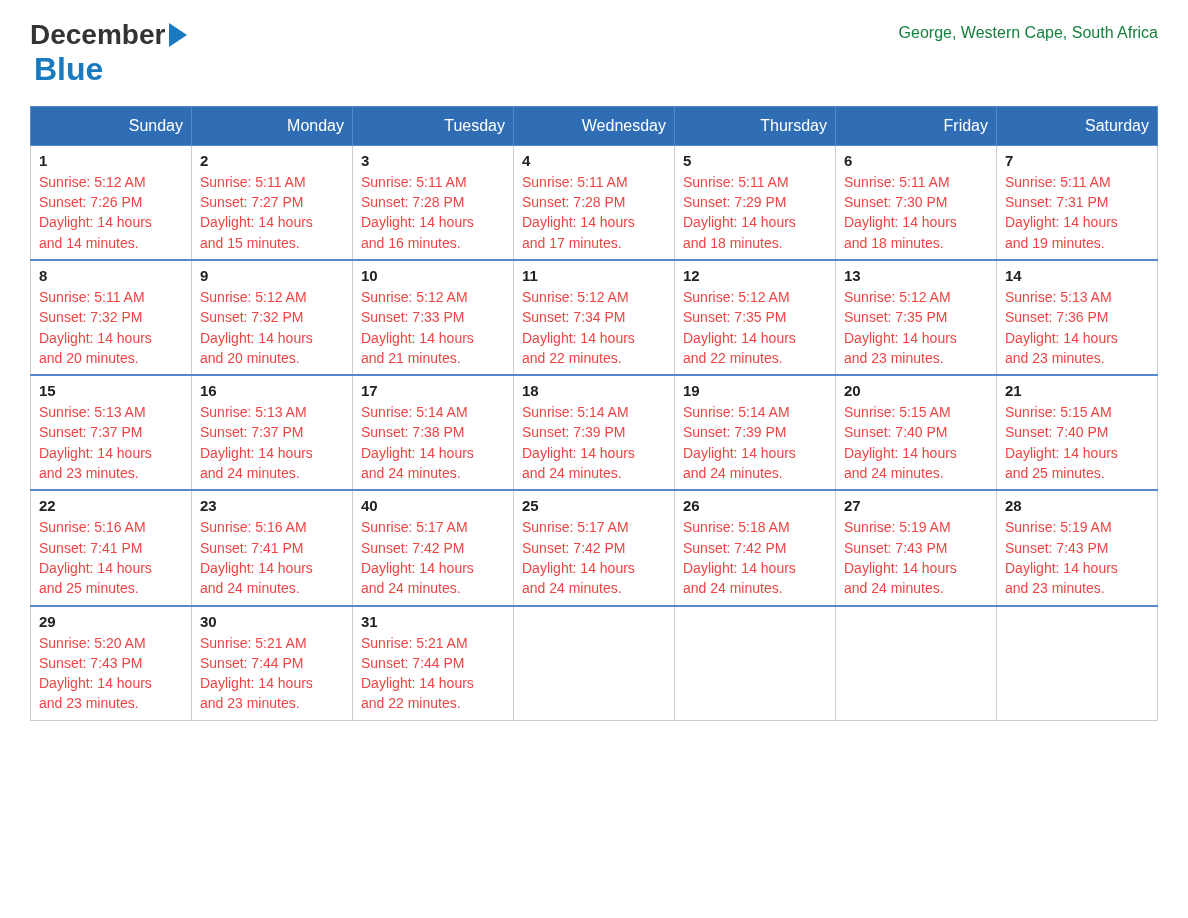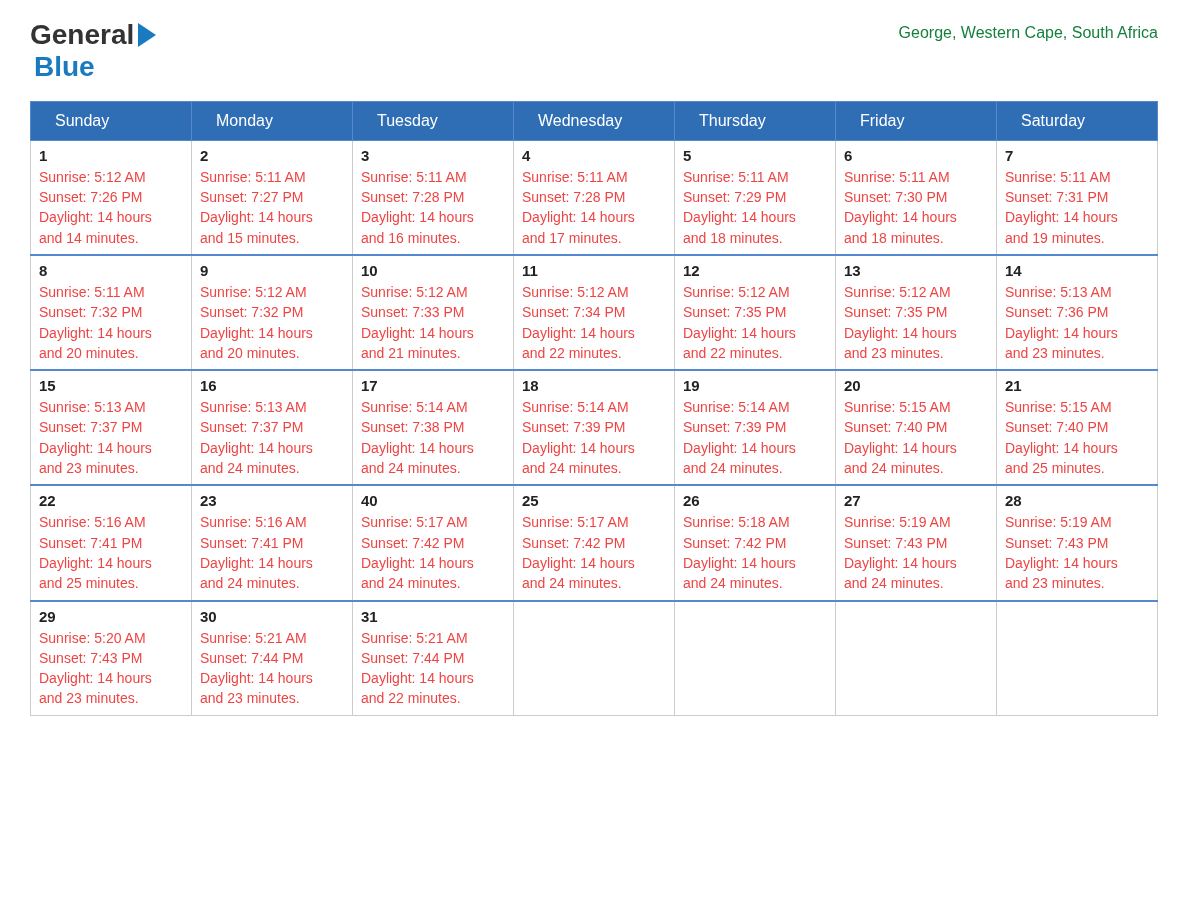--- a/index.html
+++ b/index.html
@@ -58,22 +58,22 @@
     .calendar {
       width: 100%;
       border-collapse: collapse;
       border: 1px solid #aaa;
     }
     .calendar th {
       background: #2f6eb5;
       color: #fff;
       font-size: 16px;
       font-weight: normal;
-      padding: 10px 24px;
-      text-align: left;
+      padding: 10px 8px;
+      text-align: right;
       border: 1px solid #5588cc;
     }
     .calendar td {
       vertical-align: top;
       padding: 6px 8px;
       border: 1px solid #ccc;
       width: 14.28%;
       min-height: 90px;
       font-size: 13px;
       color: #222;
@@ -100,25 +100,25 @@
       background: #fff;
     }
   </style>
 </head>
 <body>
 
 <div class="header">
   <div class="logo">
     <div style="display:flex; align-items:center;">
       <span class="logo-text">
-        <span class="general">General</span><span class="logo-arrow"></span>
+        <span class="general">December</span><span class="logo-arrow"></span>
       </span>
     </div>
     <div style="margin-left:4px;">
-      <span style="font-size:28px; font-weight:bold; color:#1a7abf;">Blue</span>
+      <span style="font-size:32px; font-weight:bold; color:#1a7abf;">Blue</span>
     </div>
   </div>
   <div class="title-block">
     <h2>George, Western Cape, South Africa</h2>
   </div>
 </div>
 
 <table class="calendar">
   <thead>
     <tr>

